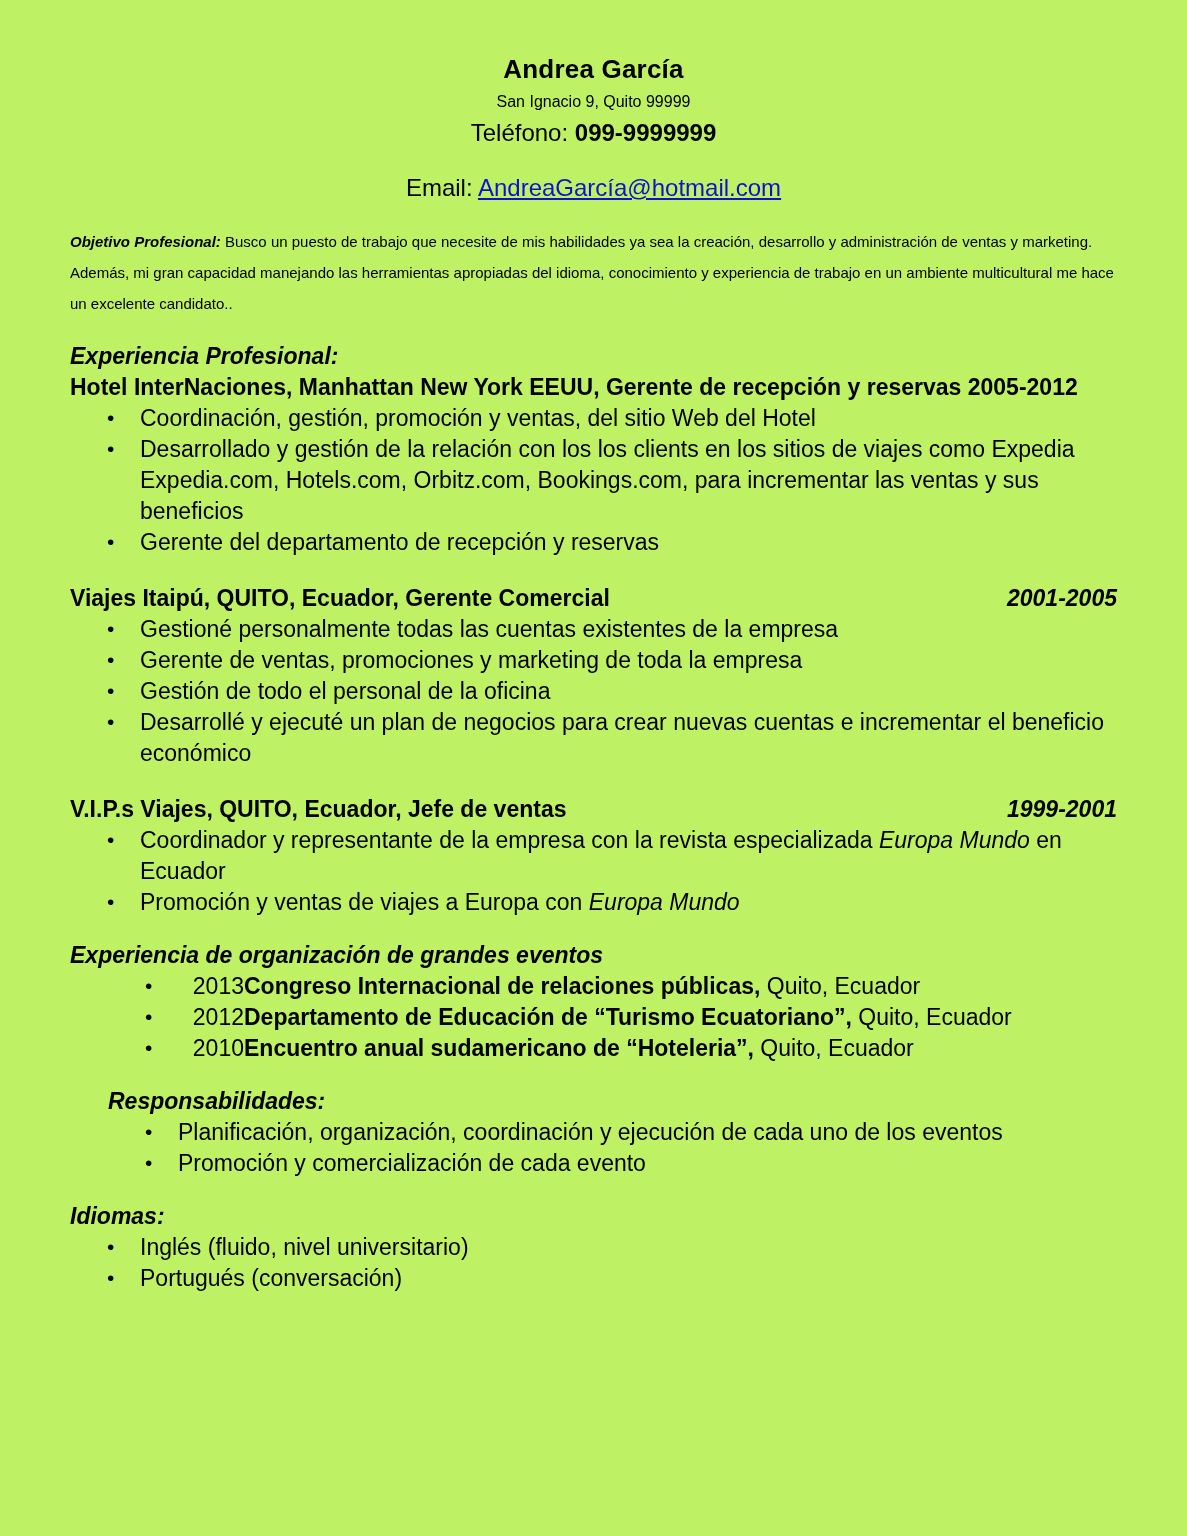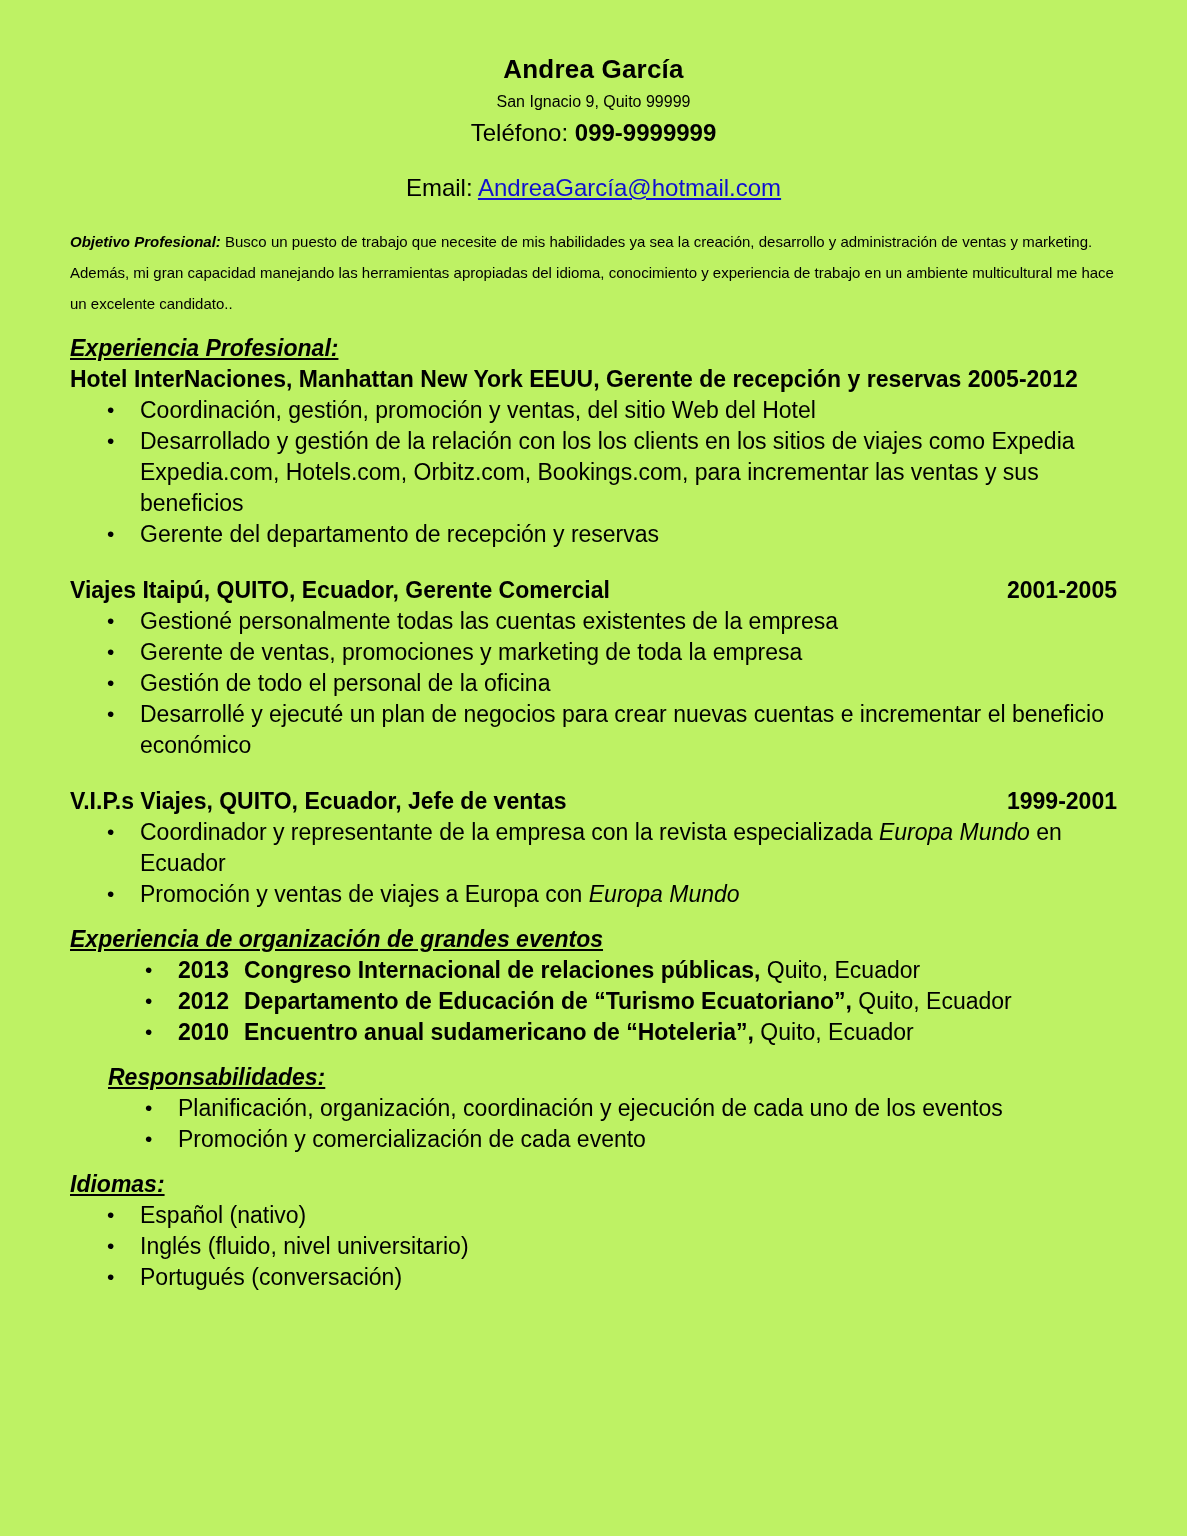--- a/index.html
+++ b/index.html
@@ -60,37 +60,36 @@
   }
   .objective .lbl {
     font-weight: bold;
     font-style: italic;
   }
 
   .sec-head {
     font-size: 23px;
     font-weight: bold;
     font-style: italic;
-    text-decoration: underline;
     line-height: 31px;
-    margin-top: 14px;
+    margin-top: 22px;
   }
   .sec-head.indent { margin-left: 38px; }
 
   .job-head {
     font-size: 23px;
     font-weight: bold;
     line-height: 31px;
     position: relative;
     display: flex;
     justify-content: space-between;
     align-items: baseline;
   }
   .job-head.inline { display: block; }
-  .job-head .dates { font-weight: bold; white-space: nowrap; }
+  .job-head .dates { font-weight: bold; white-space: nowrap; font-style: italic; }
   .job-block { margin-top: 25px; }
 
   ul.bul {
     list-style: none;
     margin: 0;
     padding: 0;
   }
   ul.bul > li {
     position: relative;
     font-size: 23px;
@@ -108,21 +107,22 @@
   }
   
   ul.bul.deep > li { padding-left: 108px; }
   ul.bul.deep > li::before { left: 75px; }
 
   ul.bul.events > li { padding-left: 108px; font-weight: bold; }
   ul.bul.events > li::before { left: 75px; font-weight: normal; }
   ul.bul.events .yr {
     display: inline-block;
     min-width: 66px;
-    font-weight: bold;
+    font-weight: normal;
+    text-align: right;
   }
   ul.bul.events .place { font-weight: normal; }
 
   .it { font-style: italic; }
 </style>
 </head>
 <body>
 
 <div class="page">
 
@@ -182,18 +182,17 @@
   </ul>
 
   <div class="sec-head indent">Responsabilidades:</div>
   <ul class="bul deep">
     <li>Planificación, organización, coordinación y ejecución de cada uno de los eventos</li>
     <li>Promoción y comercialización de cada evento</li>
   </ul>
 
   <div class="sec-head">Idiomas:</div>
   <ul class="bul">
-    <li>Español (nativo)</li>
     <li>Inglés (fluido, nivel universitario)</li>
     <li>Portugués (conversación)</li>
   </ul>
 
 </div>
 
 </body></html>

